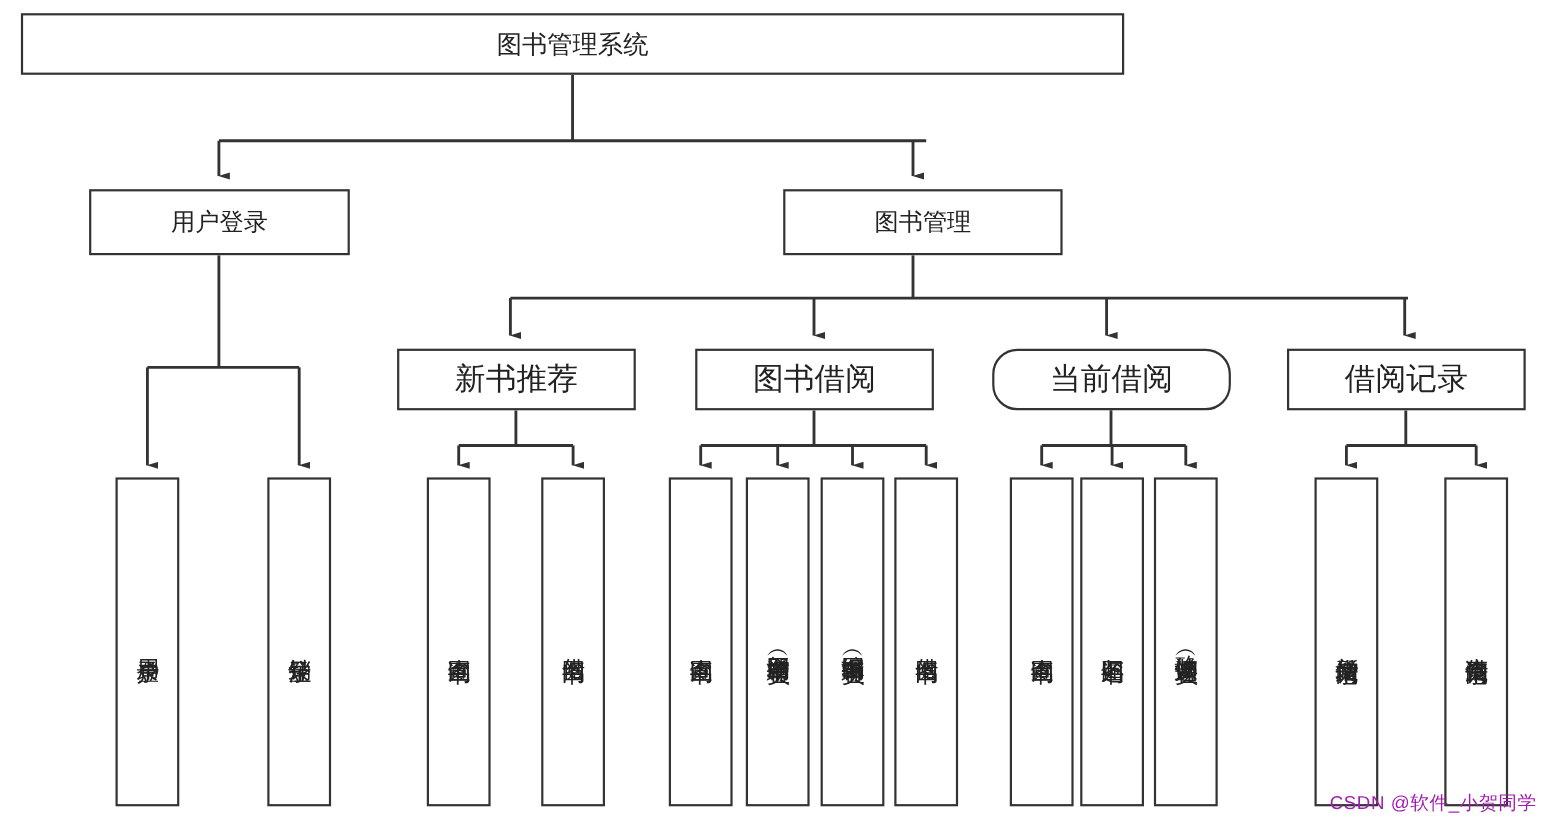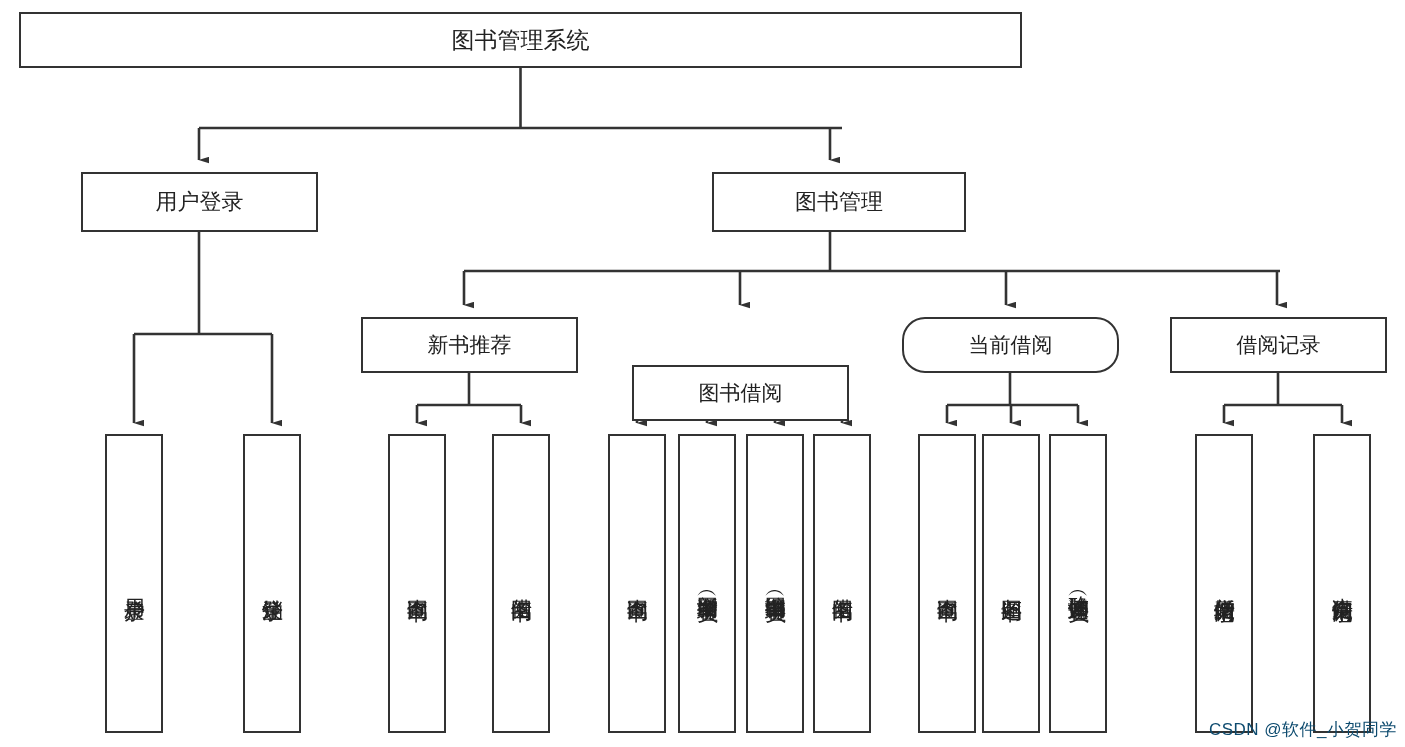--- a/index.html
+++ b/index.html
@@ -19,30 +19,29 @@
   }
   .node {
     position: absolute;
     box-sizing: border-box;
     border: 2.5px solid #333333;
     background: #ffffff;
     display: flex;
     align-items: center;
     justify-content: center;
     color: #222222;
-    font-family: Liberation Serif, serif;
   }
   .node.root {
     font-size: 23px;
   }
   .node.level1 {
     font-size: 22px;
   }
   .node.level2 {
-    font-size: 21px;
+    font-size: 28px;
   }
   .node.leaf {
     font-size: 21px;
     writing-mode: vertical-rl;
     text-orientation: upright;
     letter-spacing: 1px;
     line-height: 1;
     padding: 4px 0;
   }
   .node.leaf .vlabel {
@@ -57,21 +56,21 @@
     top: 0;
     width: 1405px;
     height: 747px;
     pointer-events: none;
   }
   .watermark {
     position: absolute;
     right: 8px;
     bottom: 6px;
     font-size: 17px;
-    color: #0c4a6e;
+    color: #a21caf;
     letter-spacing: 0.5px;
     white-space: nowrap;
   }
 </style>
 </head>
 <body>
 
 <div id="canvas">
 
   <svg class="wires" viewBox="0 0 1405 747">
@@ -125,21 +124,21 @@
   </svg>
 
   <div class="node root" style="left:19px; top:12px; width:1003px; height:56px;">图书管理系统</div>
 
   <div class="node level1" style="left:81px; top:172px; width:237px; height:60px;">用户登录</div>
 
   <div class="node level1" style="left:712px; top:172px; width:254px; height:60px;">图书管理</div>
 
   <div class="node level2" style="left:361px; top:317px; width:217px; height:56px;">新书推荐</div>
 
-  <div class="node level2" style="left:632px; top:317px; width:217px; height:56px;margin-top:48px;">图书借阅</div>
+  <div class="node level2" style="left:632px; top:317px; width:217px; height:56px;">图书借阅</div>
 
   <div class="node level2" style="left:902px; top:317px; width:217px; height:56px;border-radius:23px;">当前借阅</div>
 
   <div class="node level2" style="left:1170px; top:317px; width:217px; height:56px;">借阅记录</div>
 
   <div class="node leaf" style="left:105px; top:434px; width:58px; height:299px;">
     <span class="vlabel">用户登录</span>
   </div>
   <div class="node leaf" style="left:243px; top:434px; width:58px; height:299px;">
     <span class="vlabel">注销登录</span>

